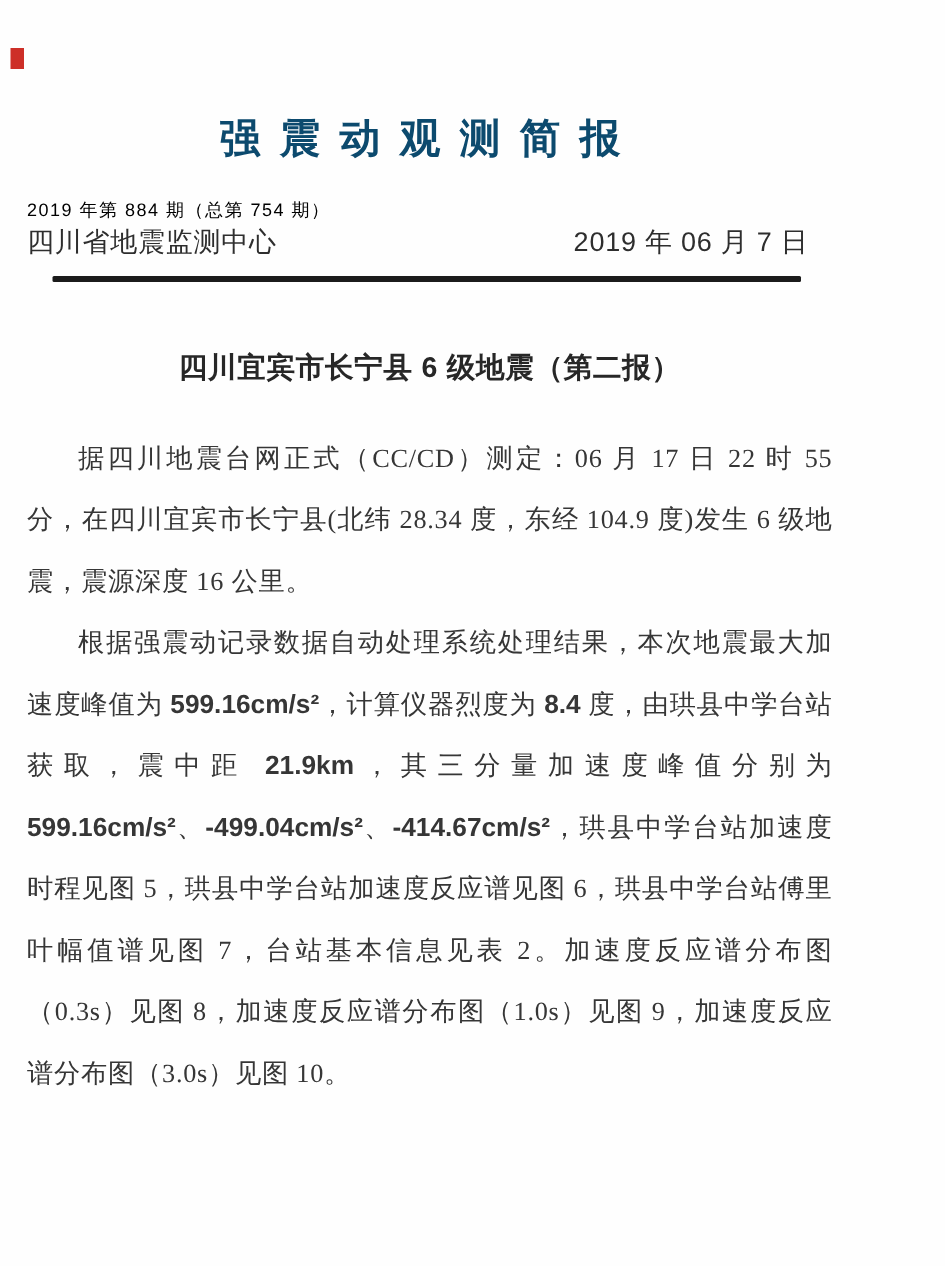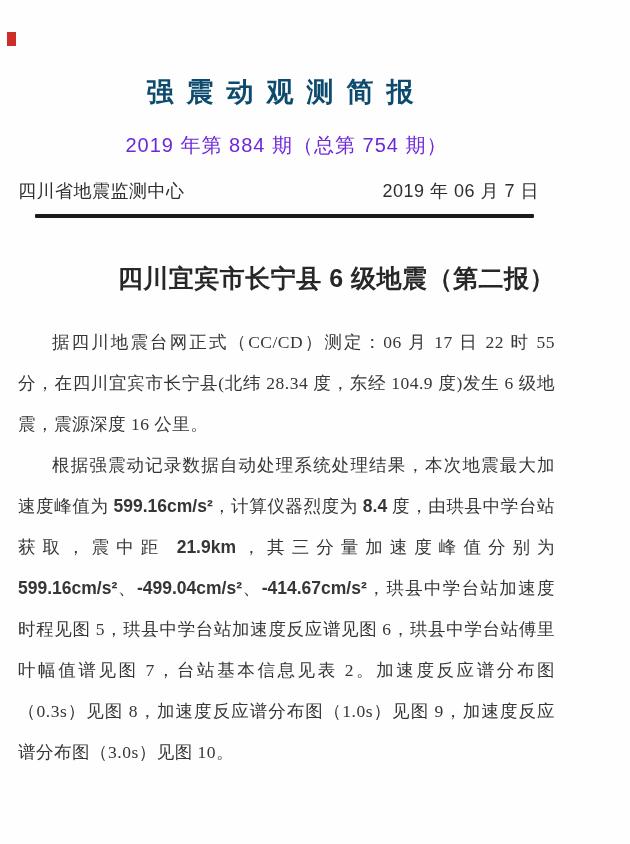--- a/index.html
+++ b/index.html
@@ -36,28 +36,26 @@
     color: #0c4a6e;
     font-size: 27px;
     font-weight: bold;
     letter-spacing: 13px;
     line-height: 1.15;
     font-family: "Liberation Serif", "DejaVu Serif", serif;
     white-space: nowrap;
   }
   .issue {
     margin-top: 24px;
-    text-align: center;
-    font-size: 20px;
+    font-size: 12px;
     font-family: "Liberation Sans", "DejaVu Sans", sans-serif;
-    color: #6d28d9;
+    color: #000000;
     letter-spacing: 1px;
   }
   .header-row {
-    margin-top: 20px;
     display: flex;
     justify-content: space-between;
     align-items: baseline;
     font-family: "Liberation Sans", "DejaVu Sans", sans-serif;
     font-size: 18px;
     color: #2e2e2e;
     letter-spacing: 0.5px;
   }
   .date {
     margin-right: 16px;
@@ -65,22 +63,22 @@
   .rule {
     margin-top: 11px;
     margin-left: 17px;
     width: 499px;
     height: 4px;
     background: #1b1b1b;
     border-radius: 1px;
   }
   .heading {
     margin: 44px 0 0 0;
-    text-align: right;
-    font-size: 25px;
+    text-align: center;
+    font-size: 19px;
     font-weight: bold;
     color: #272727;
     font-family: "Liberation Sans", "DejaVu Sans", sans-serif;
     letter-spacing: 0.5px;
   }
   .body-text {
     margin-top: 27px;
   }
   .body-text p {
     margin: 0;

